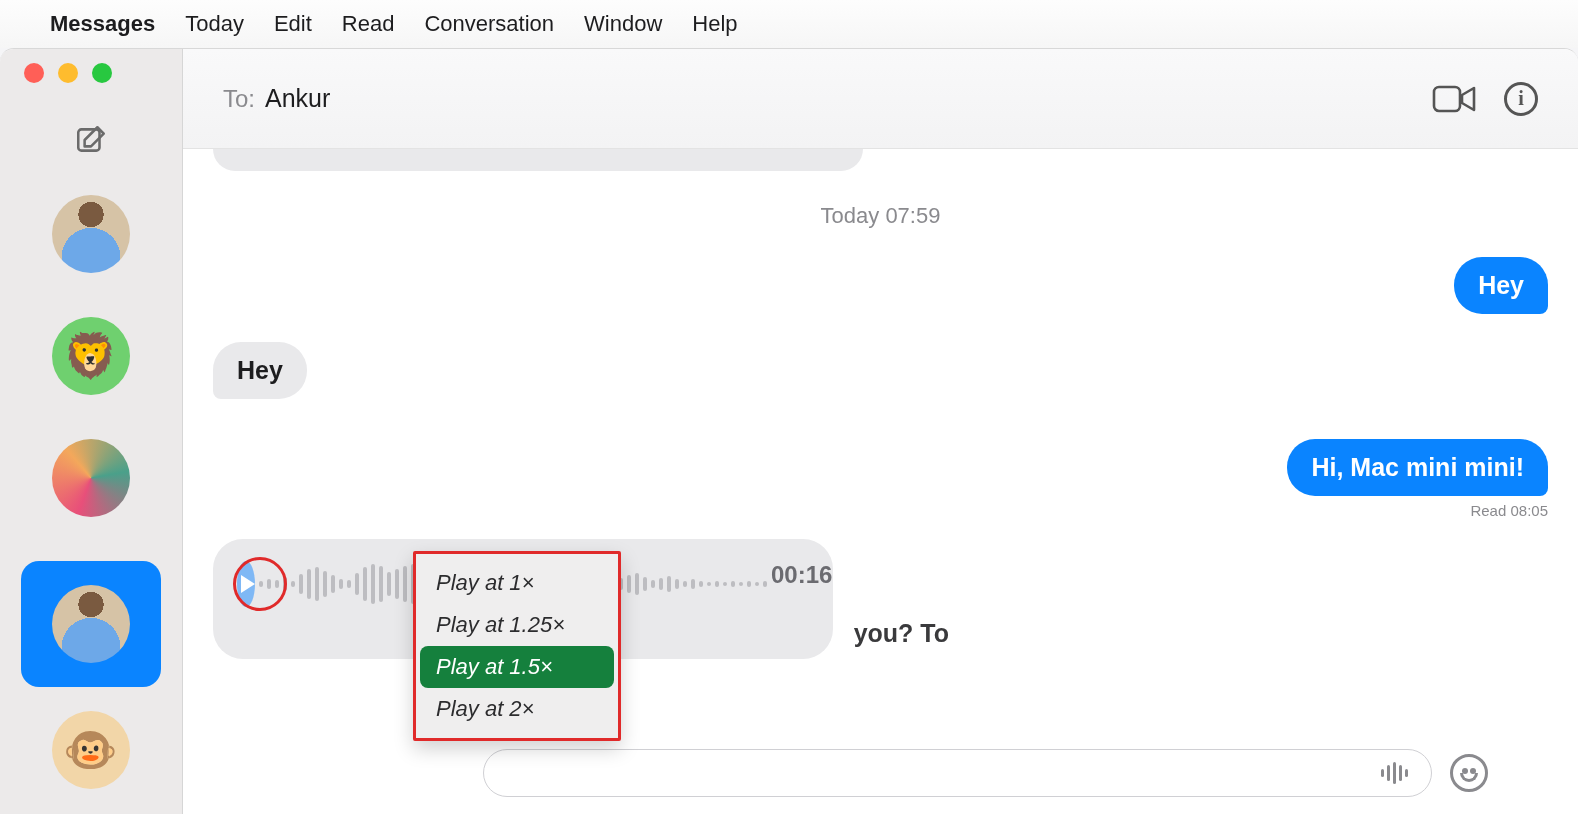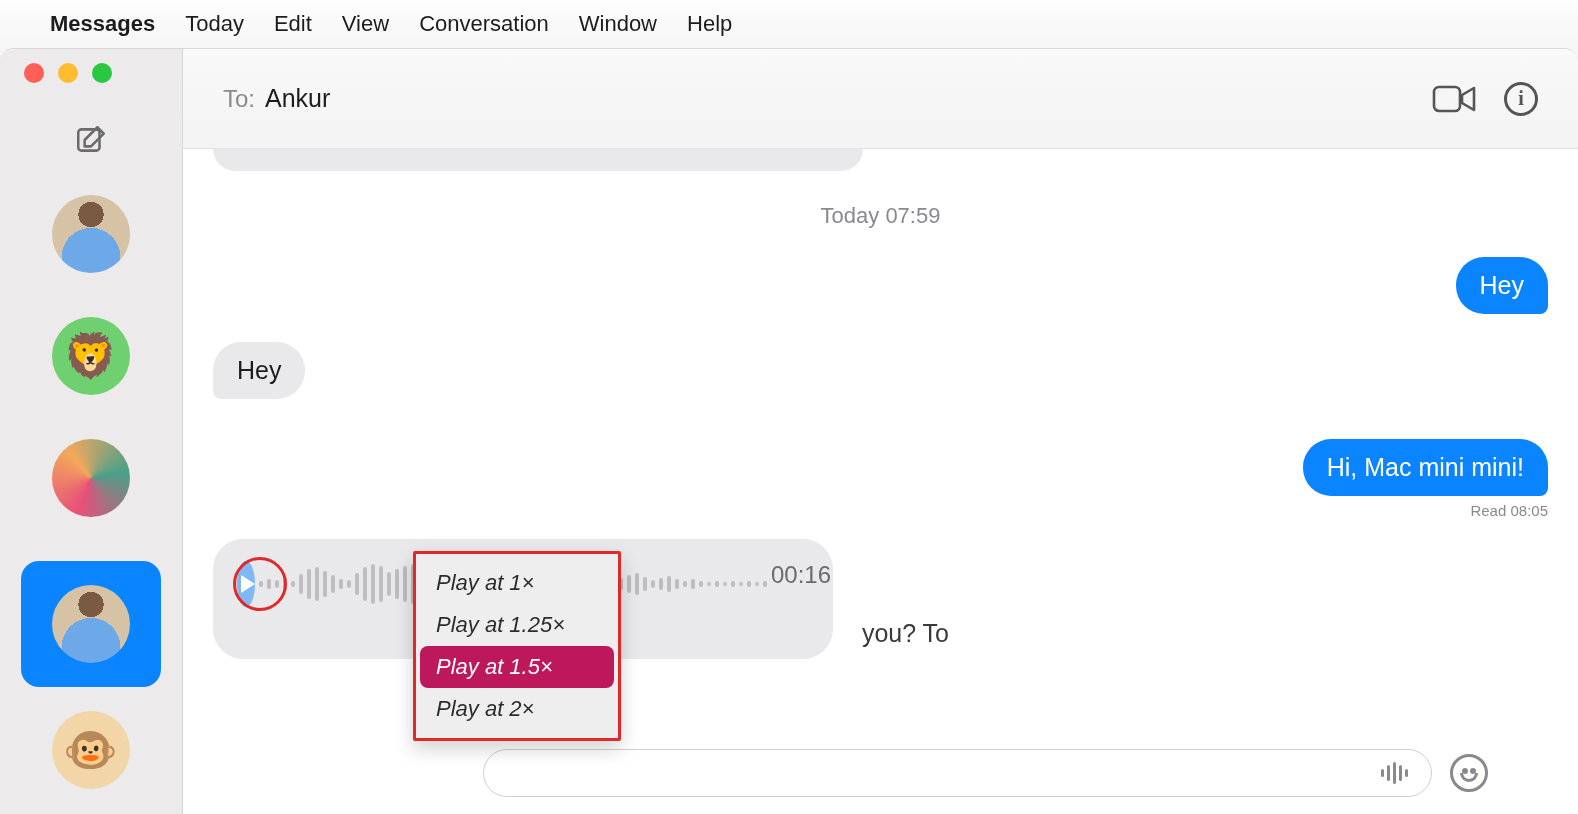--- a/index.html
+++ b/index.html
@@ -145,21 +145,21 @@
     width: 650px; height:22px;
     background:#e9e9eb;
     border-radius: 0 0 28px 28px;
   }
   .timestamp {
     text-align:center;
     color:#8a8a8e;
     font-size:22px;
     margin-top: 44px;
   }
-  .row { display:flex; margin-top:28px; }
+  .row { display:flex; margin-top:28px;font-weight:bold; }
   .row.right { justify-content:flex-end; }
   .bubble {
     padding: 14px 24px;
     border-radius: 28px;
     font-size: 25px;
     max-width: 60%;
     position:relative;
   }
   .bubble.blue { background:#0a84ff; color:#fff; border-bottom-right-radius:8px; }
   .bubble.gray { background:#e9e9eb; color:#1d1d1f; border-bottom-left-radius:8px; }
@@ -223,21 +223,21 @@
   }
   .context-menu .mi {
     padding: 8px 16px;
     font-size:22px;
     color:#2c2c2e;
     border-radius:8px;
     cursor:pointer;
     font-style:italic;
   }
   .context-menu .mi.sel {
-    background:#be185d; color:#fff;
+    background:#15803d; color:#fff;
   }
 
   
   .input-bar {
     position:absolute;
     bottom:14px;
     left: 300px;
     right: 90px;
     height: 54px;
     display:flex;
@@ -278,21 +278,21 @@
   }
 </style>
 </head>
 <body>
 
 <div class="menubar">
   <span class="apple"></span>
   <span class="app-name menu-item">Messages</span>
   <span class="menu-item">Today</span>
   <span class="menu-item">Edit</span>
-  <span class="menu-item">View</span>
+  <span class="menu-item">Read</span>
   <span class="menu-item">Conversation</span>
   <span class="menu-item">Window</span>
   <span class="menu-item">Help</span>
 </div>
 
 <div class="window">
 
   <div class="sidebar">
     <div class="traffic-lights">
       <div class="dot red"></div>

